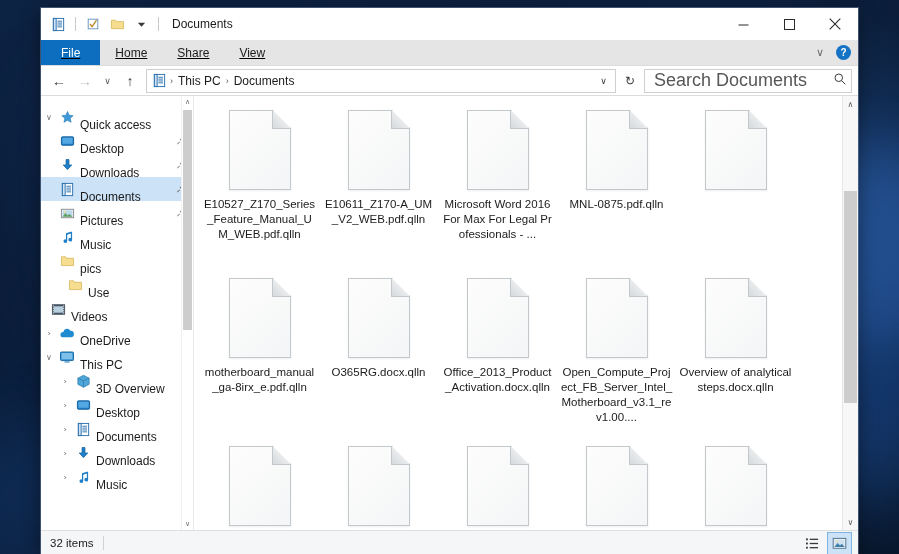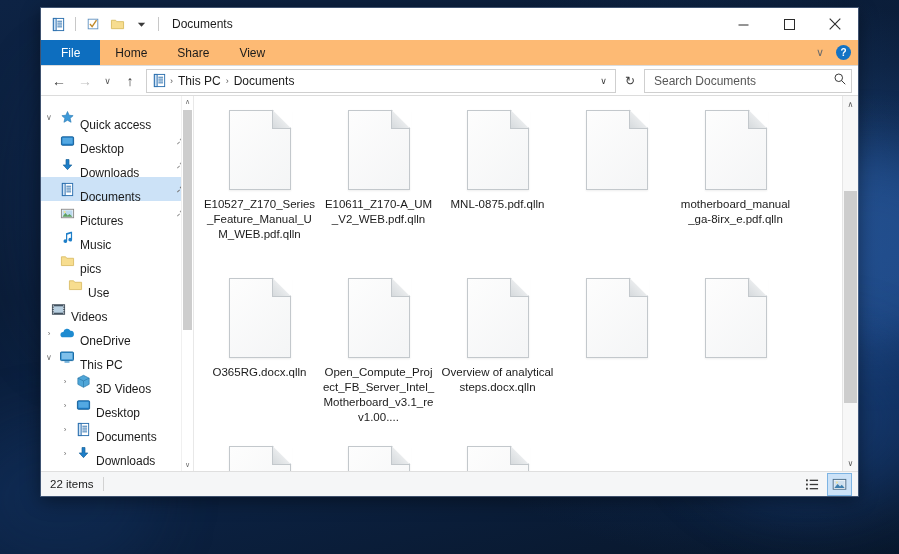--- a/index.html
+++ b/index.html
@@ -44,21 +44,21 @@
     transform-origin: left top;
     white-space: nowrap;
     pointer-events: none;
     user-select: none;
   }
 
   
   #explorer {
     position: absolute;
     left: 41px; top: 8px;
-    width: 817px; height: 488px;
+    width: 817px; height: 547px;
     background: #ffffff;
     box-shadow: 0 0 0 1px rgba(110,130,160,.55), 0 4px 18px rgba(0,0,0,.45);
     display: flex;
     flex-direction: column;
   }
 
   
   .titlebar {
     height: 32px;
     background: #ffffff;
@@ -89,26 +89,27 @@
   }
   .winbtn {
     width: 46px; height: 32px;
     display: flex; align-items: center; justify-content: center;
     color: #2b2b2b;
   }
 
   
   .ribbon {
     height: 25px;
-    background: #fdba74;
+    background: #e5e5e5;
     display: flex;
     align-items: stretch;
     border-bottom: 1px solid #dcdcdc;
     flex: 0 0 auto;
     position: relative;
+    text-decoration: underline;
   }
   .tab {
     padding: 0 15px;
     display: flex; align-items: center;
     font-size: 12px; color: #1b1b1b;
   }
   .tab.file {
     background: #0d6ebf; color: #ffffff;
     padding: 0 20px;
   }
@@ -165,21 +166,21 @@
     width: 195px; height: 22px;
     border: 1px solid #cfcfcf;
     background: #fff;
     display: flex; align-items: center;
     padding: 0 4px 0 7px;
     margin-left: 3px;
   }
   .searchbox input {
     border: none; outline: none;
     flex: 1 1 auto;
-    font-size: 12px;
+    font-size: 18px;
     font-family: "Liberation Sans", sans-serif;
     color: #1b1b1b;
     min-width: 0;
     background: transparent;
   }
   .searchbox input::placeholder { color: #575757; }
 
   
   .body {
     flex: 1 1 auto;
@@ -622,21 +623,21 @@
 
         <div class="navitem" style="padding-left:16px">
           <span class="nav-chev">›</span>
           <span class="nav-ico">
             <svg width="15" height="15" viewBox="0 0 16 16">
               <path d="M8 1.4 L14 4.4 V11 L8 14.2 L2 11 V4.4 Z" fill="#4fa6d8" stroke="#2d7cae" stroke-width=".8"></path>
               <path d="M2 4.4 L8 7.4 L14 4.4" fill="none" stroke="#2d7cae" stroke-width=".8"></path>
               <path d="M8 7.4 V14.2" fill="none" stroke="#2d7cae" stroke-width=".8"></path>
             </svg>
           </span>
-          <span class="nav-label">3D Videos</span>
+          <span class="nav-label">3D Overview</span>
         </div>
 
         <div class="navitem" style="padding-left:16px">
           <span class="nav-chev">›</span>
           <span class="nav-ico">
             <svg width="15" height="15" viewBox="0 0 16 16">
               <rect x="1.5" y="3" width="13" height="9" rx="1" fill="#1e7ec8" stroke="#155e96" stroke-width="1"></rect>
               <rect x="2.6" y="4" width="10.8" height="6.4" fill="#53a8e2"></rect>
             </svg>
           </span>
@@ -706,20 +707,28 @@
               <div class="fold"></div>
             </div>
             <div class="filename">E10611_Z170-A_UM_V2_WEB.pdf.qlln</div>
           </div>
           <div class="fileitem">
             <div class="fileicon">
               <div class="page"></div>
               <div class="foldmask"></div>
               <div class="fold"></div>
             </div>
+            <div class="filename">Microsoft Word 2016 For Max For Legal Professionals - ...</div>
+          </div>
+          <div class="fileitem">
+            <div class="fileicon">
+              <div class="page"></div>
+              <div class="foldmask"></div>
+              <div class="fold"></div>
+            </div>
             <div class="filename">MNL-0875.pdf.qlln</div>
           </div>
           <div class="fileitem">
             <div class="fileicon">
               <div class="page"></div>
               <div class="foldmask"></div>
               <div class="fold"></div>
             </div>
           </div>
           <div class="fileitem">
@@ -730,20 +739,28 @@
             </div>
             <div class="filename">motherboard_manual_ga-8irx_e.pdf.qlln</div>
           </div>
           <div class="fileitem">
             <div class="fileicon">
               <div class="page"></div>
               <div class="foldmask"></div>
               <div class="fold"></div>
             </div>
             <div class="filename">O365RG.docx.qlln</div>
+          </div>
+          <div class="fileitem">
+            <div class="fileicon">
+              <div class="page"></div>
+              <div class="foldmask"></div>
+              <div class="fold"></div>
+            </div>
+            <div class="filename">Office_2013_Product_Activation.docx.qlln</div>
           </div>
           <div class="fileitem">
             <div class="fileicon">
               <div class="page"></div>
               <div class="foldmask"></div>
               <div class="fold"></div>
             </div>
             <div class="filename">Open_Compute_Project_FB_Server_Intel_Motherboard_v3.1_rev1.00....</div>
           </div>
           <div class="fileitem">
@@ -798,21 +815,21 @@
 
       <div class="content-scroll">
         <div class="cs-arrow">∧</div>
         <div class="cs-thumb"></div>
         <div class="cs-arrow bottom">∨</div>
       </div>
     </div>
   </div>
 
   <div class="statusbar">
-    <span class="status-text">22 items</span>
+    <span class="status-text">32 items</span>
     <span class="status-sep"></span>
     <div class="viewbtns">
       <div class="viewbtn">
         <svg width="15" height="13" viewBox="0 0 16 14">
           <g fill="#3a3a3a">
             <rect x="1" y="1.5" width="2" height="2"></rect>
               <rect x="1" y="6" width="2" height="2"></rect>
               <rect x="1" y="10.5" width="2" height="2"></rect>
             <rect x="5" y="1.8" width="9" height="1.4"></rect>
               <rect x="5" y="6.3" width="9" height="1.4"></rect>

